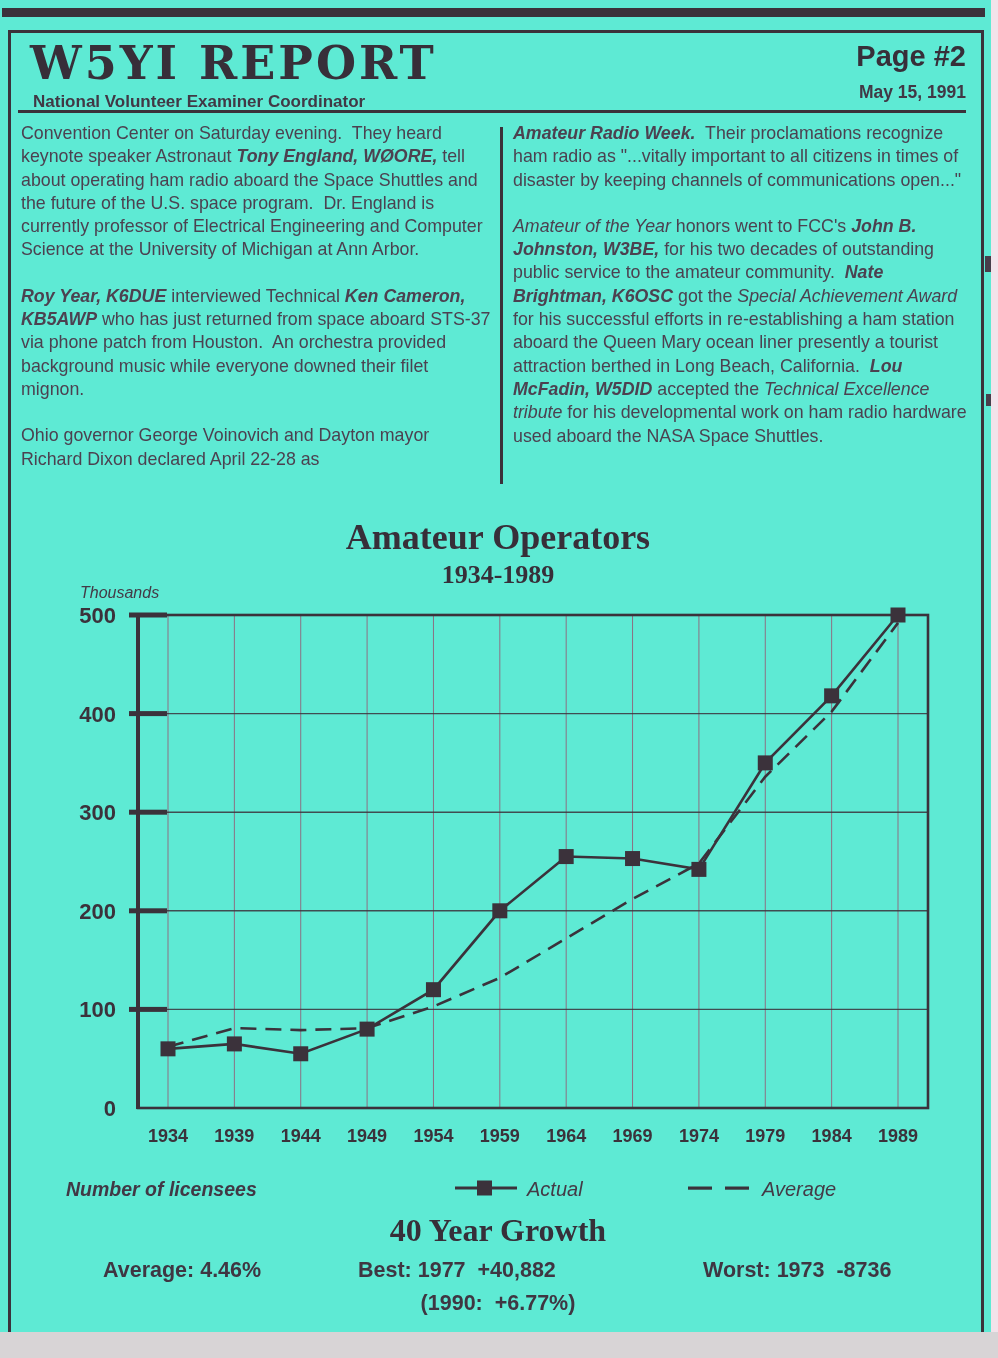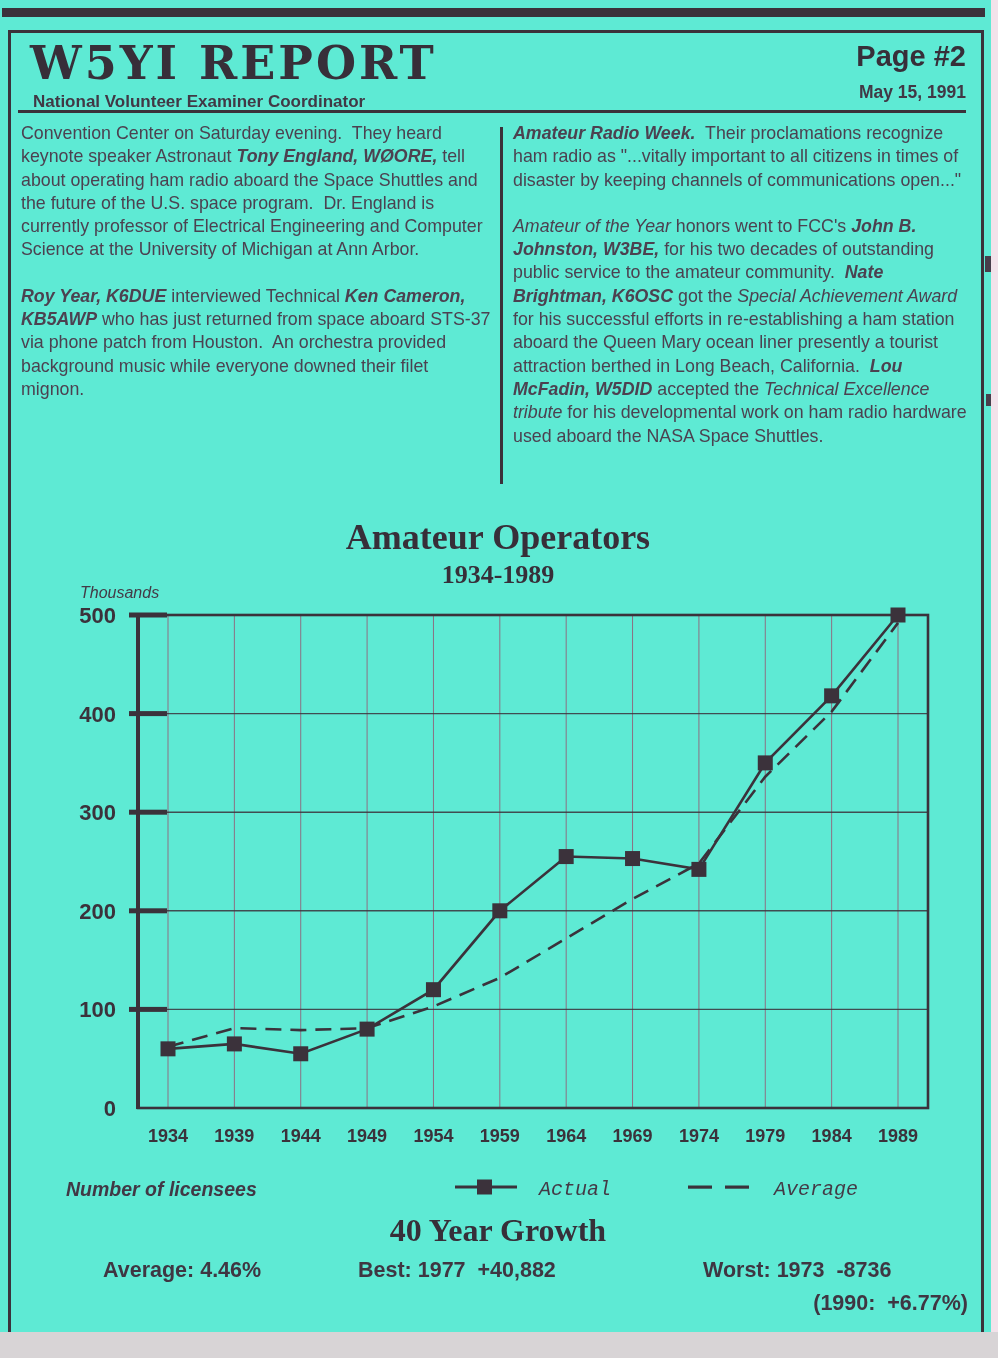--- a/index.html
+++ b/index.html
@@ -33,33 +33,33 @@
         font-family:"Liberation Serif",serif;font-weight:bold;font-size:36px;color:#372f39;}
   .chart-subtitle{left:28px;top:560px;width:940px;text-align:center;
         font-family:"Liberation Serif",serif;font-weight:bold;font-size:26px;color:#372f39;}
   .y-unit{left:80px;top:584px;font-style:italic;font-size:16px;color:#443a46;text-align:center;}
   .chart-box{left:50px;top:598px;width:920px;height:575px;}
   .ytick{font-family:"Liberation Sans",sans-serif;font-weight:bold;font-size:22px;fill:#3b323b;}
   .xtick{font-family:"Liberation Sans",sans-serif;font-weight:bold;font-size:18px;fill:#3b323b;}
 
   
   .licensees-label{left:66px;top:1178px;font-weight:bold;font-style:italic;font-size:19.5px;color:#413845;}
-  .legend-item{top:1178px;display:flex;align-items:center;gap:22px;font-family:Liberation Mono, monospace;}
+  .legend-item{top:1178px;display:flex;align-items:center;gap:10px;}
   .legend-actual{left:455px;}
   .legend-average{left:688px;}
   .legend-item .lbl{font-style:italic;font-size:20px;color:#443a46;}
 
   
   .growth-title{left:28px;top:1212px;width:940px;text-align:center;
         font-family:"Liberation Serif",serif;font-weight:bold;font-size:32px;color:#372f39;}
   .stat{top:1258px;font-weight:bold;font-size:21.5px;color:#3f3642;}
   .stat-avg{left:103px;}
   .stat-best{left:358px;}
   .stat-worst{left:703px;}
-  .stat-note{left:28px;top:1291px;width:940px;
+  .stat-note{left:28px;top:1291px;width:940px;text-align:center;
         font-weight:bold;font-size:21.5px;color:#3f3642;}
 
   
   .edge-right{left:991px;top:0;width:7px;height:1358px;background:#f2e2ea;}
   .edge-bottom{left:0;top:1351px;width:998px;height:7px;background:#f3e4ec;}
   .scan-mark{background:#473e4b;}
 </style>
 </head>
 <body>
 
@@ -70,20 +70,21 @@
 
   <div class="abs masthead-title">W5YI REPORT</div>
   <div class="abs masthead-sub">National Volunteer Examiner Coordinator</div>
   <div class="abs page-num">Page #2</div>
   <div class="abs issue-date">May 15, 1991</div>
   <div class="abs header-rule"></div>
 
   <div class="abs col col-left">
       <p><span class="seg-n">Convention Center on Saturday evening.  They heard keynote speaker Astronaut </span><span class="seg-bi">Tony England, WØORE,</span><span class="seg-n"> tell about operating ham radio aboard the Space Shuttles and the future of the U.S. space program.  Dr. England is currently professor of Electrical Engineering and Computer Science at the University of Michigan at Ann Arbor.</span></p>
       <p><span class="seg-bi">Roy Year, K6DUE</span><span class="seg-n"> interviewed Technical </span><span class="seg-bi">Ken Cameron, KB5AWP</span><span class="seg-n"> who has just returned from space aboard STS-37 via phone patch from Houston.  An orchestra provided background music while everyone downed their filet mignon.</span></p>
+      <p><span class="seg-n">Ohio governor George Voinovich and Dayton mayor Richard Dixon declared April 22-28 as</span></p>
     </div>
   <div class="abs col-divider"></div>
   <div class="abs col col-right">
       <p><span class="seg-bi">Amateur Radio Week.</span><span class="seg-n">  Their proclamations recognize ham radio as "...vitally important to all citizens in times of disaster by keeping channels of communications open..."</span></p>
       <p><span class="seg-i">Amateur of the Year</span><span class="seg-n"> honors went to FCC's </span><span class="seg-bi">John B. Johnston, W3BE,</span><span class="seg-n"> for his two decades of outstanding public service to the amateur community.  </span><span class="seg-bi">Nate Brightman, K6OSC</span><span class="seg-n"> got the </span><span class="seg-i">Special Achievement Award</span><span class="seg-n"> for his successful efforts in re-establishing a ham station aboard the Queen Mary ocean liner presently a tourist attraction berthed in Long Beach, California.  </span><span class="seg-bi">Lou McFadin, W5DID</span><span class="seg-n"> accepted the </span><span class="seg-i">Technical Excellence tribute</span><span class="seg-n"> for his developmental work on ham radio hardware used aboard the NASA Space Shuttles.</span></p>
     </div>
 
   <div class="abs chart-title">Amateur Operators</div>
   <div class="abs chart-subtitle">1934-1989</div>
   <div class="abs y-unit">Thousands</div>

